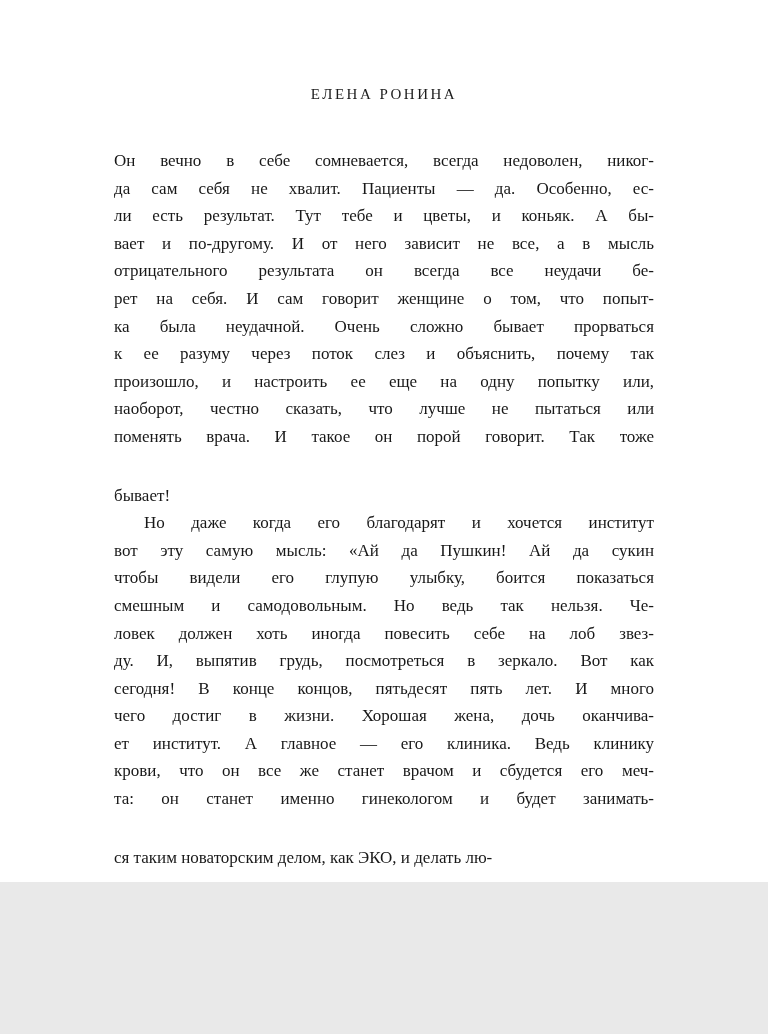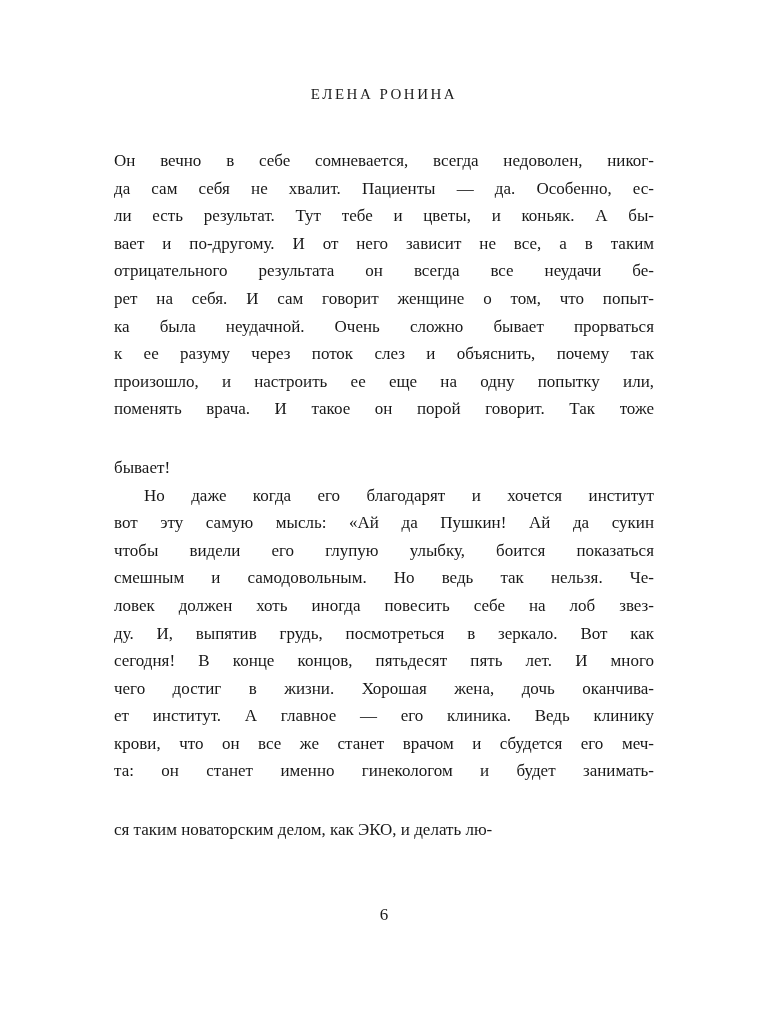--- a/index.html
+++ b/index.html
@@ -3,21 +3,21 @@
 <meta charset="utf-8">
 <style>
   html, body {
     margin: 0;
     padding: 0;
     background: #e9e9e9;
   }
   .page {
     position: relative;
     width: 768px;
-    height: 1034px;
+    height: 882px;
     margin: 0 auto;
     background: #ffffff;
     font-family: "Liberation Serif", "DejaVu Serif", serif;
     color: #181818;
     overflow: hidden;
   }
   .running-head {
     position: absolute;
     top: 86px;
     left: 0;
@@ -69,26 +69,27 @@
 
   <header class="running-head">
     <span>ЕЛЕНА РОНИНА</span>
   </header>
 
   <main class="text-block" id="text-block">
       <div class="para">
         <div class="line">Он вечно в себе сомневается, всегда недоволен, никог-</div>
         <div class="line">да сам себя не хвалит. Пациенты — да. Особенно, ес-</div>
         <div class="line">ли есть результат. Тут тебе и цветы, и коньяк. А бы-</div>
-        <div class="line">вает и по-другому. И от него зависит не все, а в таким</div>
+        <div class="line">вает и по-другому. И от него зависит не все, а в мысль</div>
         <div class="line">отрицательного результата он всегда все неудачи бе-</div>
         <div class="line">рет на себя. И сам говорит женщине о том, что попыт-</div>
         <div class="line">ка была неудачной. Очень сложно бывает прорваться</div>
         <div class="line">к ее разуму через поток слез и объяснить, почему так</div>
         <div class="line">произошло, и настроить ее еще на одну попытку или,</div>
+        <div class="line">наоборот, честно сказать, что лучше не пытаться или</div>
         <div class="line">поменять врача. И такое он порой говорит. Так тоже</div>
         <div class="line last">бывает!</div>
       </div>
       <div class="para indent">
         <div class="line">Но даже когда его благодарят и хочется институт</div>
         <div class="line">вот эту самую мысль: «Ай да Пушкин! Ай да сукин</div>
         <div class="line">чтобы видели его глупую улыбку, боится показаться</div>
         <div class="line">смешным и самодовольным. Но ведь так нельзя. Че-</div>
         <div class="line">ловек должен хоть иногда повесить себе на лоб звез-</div>
         <div class="line">ду. И, выпятив грудь, посмотреться в зеркало. Вот как</div>

